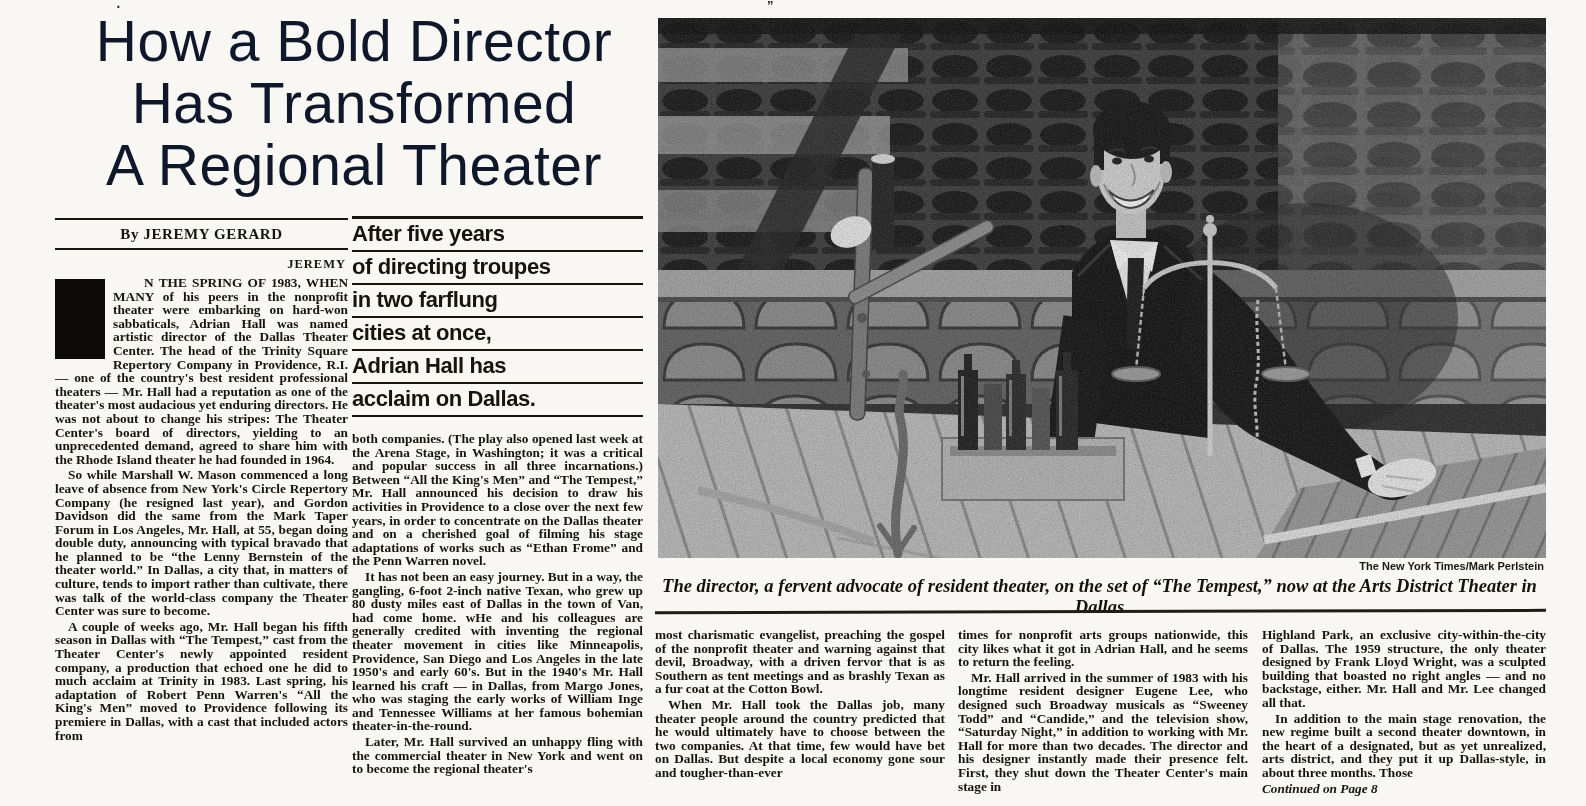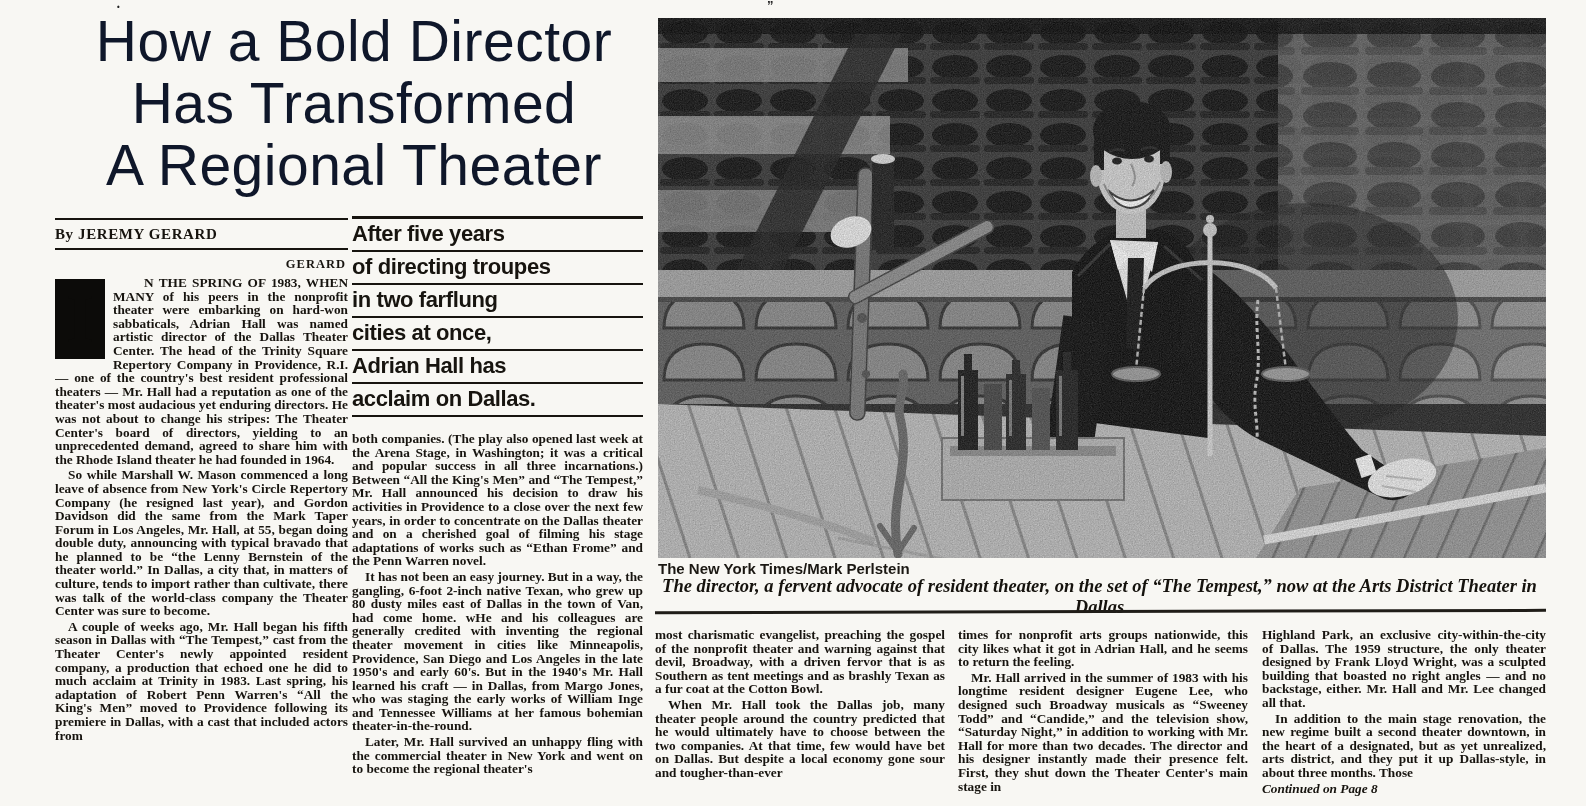--- a/index.html
+++ b/index.html
@@ -14,42 +14,42 @@
     font-family:Liberation Sans, sans-serif;font-weight:400;letter-spacing:0.5px;color:#0f172a;text-align:center;}
   
   .col1{left:55px;top:218px;width:293px;height:588px;overflow:hidden;}
   .col2{left:352px;top:216px;width:291px;height:590px;overflow:hidden;}
   .bcol{top:628px;height:178px;overflow:hidden;}
   .bcolA{left:655px;width:290px;}
   .bcolB{left:958px;width:290px;}
   .bcolC{left:1262px;width:284px;}
   
   .byline-block{border-top:2.5px solid #17140f;border-bottom:2px solid #17140f;
-    text-align:left;padding:6px 0 5px;font-family:"Liberation Serif",serif;
+    text-align:center;padding:6px 0 5px;font-family:"Liberation Serif",serif;
     font-weight:700;font-size:15px;letter-spacing:0.6px;}
   .dateline{text-align:right;font-weight:700;font-size:12.5px;letter-spacing:1px;
     margin:7px 2px 4px 0;}
   
   .bodytext p{margin:0;font-size:13.3px;line-height:13.6px;font-weight:700;
     text-align:justify;color:#17140f;}
   .bodytext p + p{text-indent:13px;margin-top:2px;}
   .bodytext p.noindent{text-indent:0;}
   
   .dropcap{float:left;width:50px;height:80px;background:#0c0b09;color:#0c0b09;
     margin:3px 8px 0 0;font-size:70px;line-height:80px;text-align:center;overflow:hidden;}
   .leadcaps{font-weight:700;margin-left:31px;}
   
   .pullquote{border-top:3px solid #17140f;margin-bottom:15px;}
   .pullquote div{font-family:"Liberation Sans",sans-serif;font-weight:700;
     font-size:22px;line-height:24px;letter-spacing:-0.4px;padding:3px 0 4px;
     border-bottom:2.5px solid #17140f;}
   
   .photo-wrap{left:658px;top:18px;width:888px;height:540px;background:#2e2e2e;overflow:hidden;}
-  .credit{left:658px;top:560px;width:886px;
-    font-family:"Liberation Sans",sans-serif;font-weight:700;font-size:15px;color:#1b1813;}
+  .credit{left:658px;top:560px;width:886px;text-align:right;
+    font-family:"Liberation Sans",sans-serif;font-weight:700;font-size:11px;color:#1b1813;}
   .caption{left:653px;top:576px;width:893px;text-align:center;
     font-family:"Liberation Serif",serif;font-style:italic;font-weight:700;
     font-size:18.5px;color:#15120d;}
   .caption-rule{left:655px;top:610px;width:891px;height:2.5px;background:#201d18;
     transform:rotate(-0.15deg);}
   
   .continued{text-align:center;font-style:italic;font-weight:700;font-size:14px;margin-top:2px;}
   
   .artifact{font-weight:700;color:#222;}
   .a-dot{left:116px;top:0px;font-size:14px;}
@@ -62,21 +62,21 @@
 <span class="abs artifact a-quote">”</span>
 
 <div class="abs headline">
   <div>How a Bold Director</div>
   <div>Has Transformed</div>
   <div>A Regional Theater</div>
 </div>
 
 <div class="abs col1 bodytext">
   <div class="byline-block">By JEREMY GERARD</div>
-  <div class="dateline">GERARD</div>
+  <div class="dateline">JEREMY</div>
   <p class="noindent"><span class="dropcap">I</span><span class="leadcaps">N THE SPRING OF 1983, WHEN MANY</span><span> of his peers in the nonprofit theater were embarking on hard-won sabbaticals, Adrian Hall was named artistic director of the Dallas Theater Center. The head of the Trinity Square Repertory Company in Providence, R.I. — one of the country's best resident professional theaters — Mr. Hall had a reputation as one of the theater's most audacious yet enduring directors. He was not about to change his stripes: The Theater Center's board of directors, yielding to an unprecedented demand, agreed to share him with the Rhode Island theater he had founded in 1964.</span></p>
   <p>So while Marshall W. Mason commenced a long leave of absence from New York's Circle Repertory Company (he resigned last year), and Gordon Davidson did the same from the Mark Taper Forum in Los Angeles, Mr. Hall, at 55, began doing double duty, announcing with typical bravado that he planned to be “the Lenny Bernstein of the theater world.” In Dallas, a city that, in matters of culture, tends to import rather than cultivate, there was talk of the world-class company the Theater Center was sure to become.</p>
   <p>A couple of weeks ago, Mr. Hall began his fifth season in Dallas with “The Tempest,” cast from the Theater Center's newly appointed resident company, a production that echoed one he did to much acclaim at Trinity in 1983. Last spring, his adaptation of Robert Penn Warren's “All the King's Men” moved to Providence following its premiere in Dallas, with a cast that included actors from</p>
 </div>
 
 <div class="abs col2 bodytext">
   <div class="pullquote">
     <div>After five years</div>
     <div>of directing troupes</div>
     <div>in two farflung</div>

